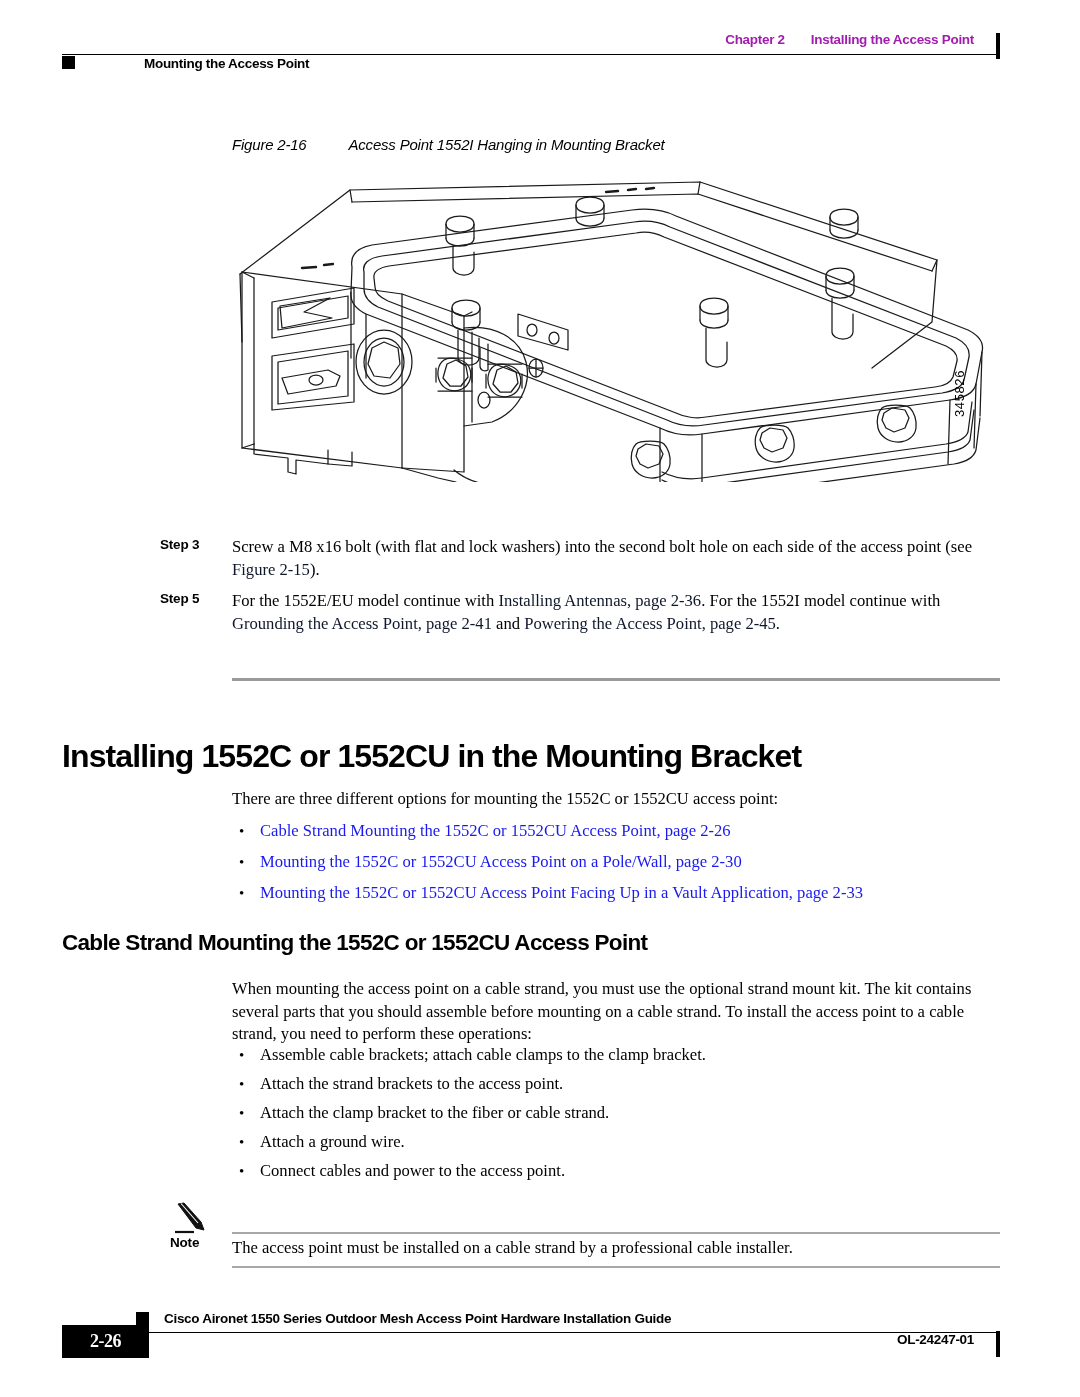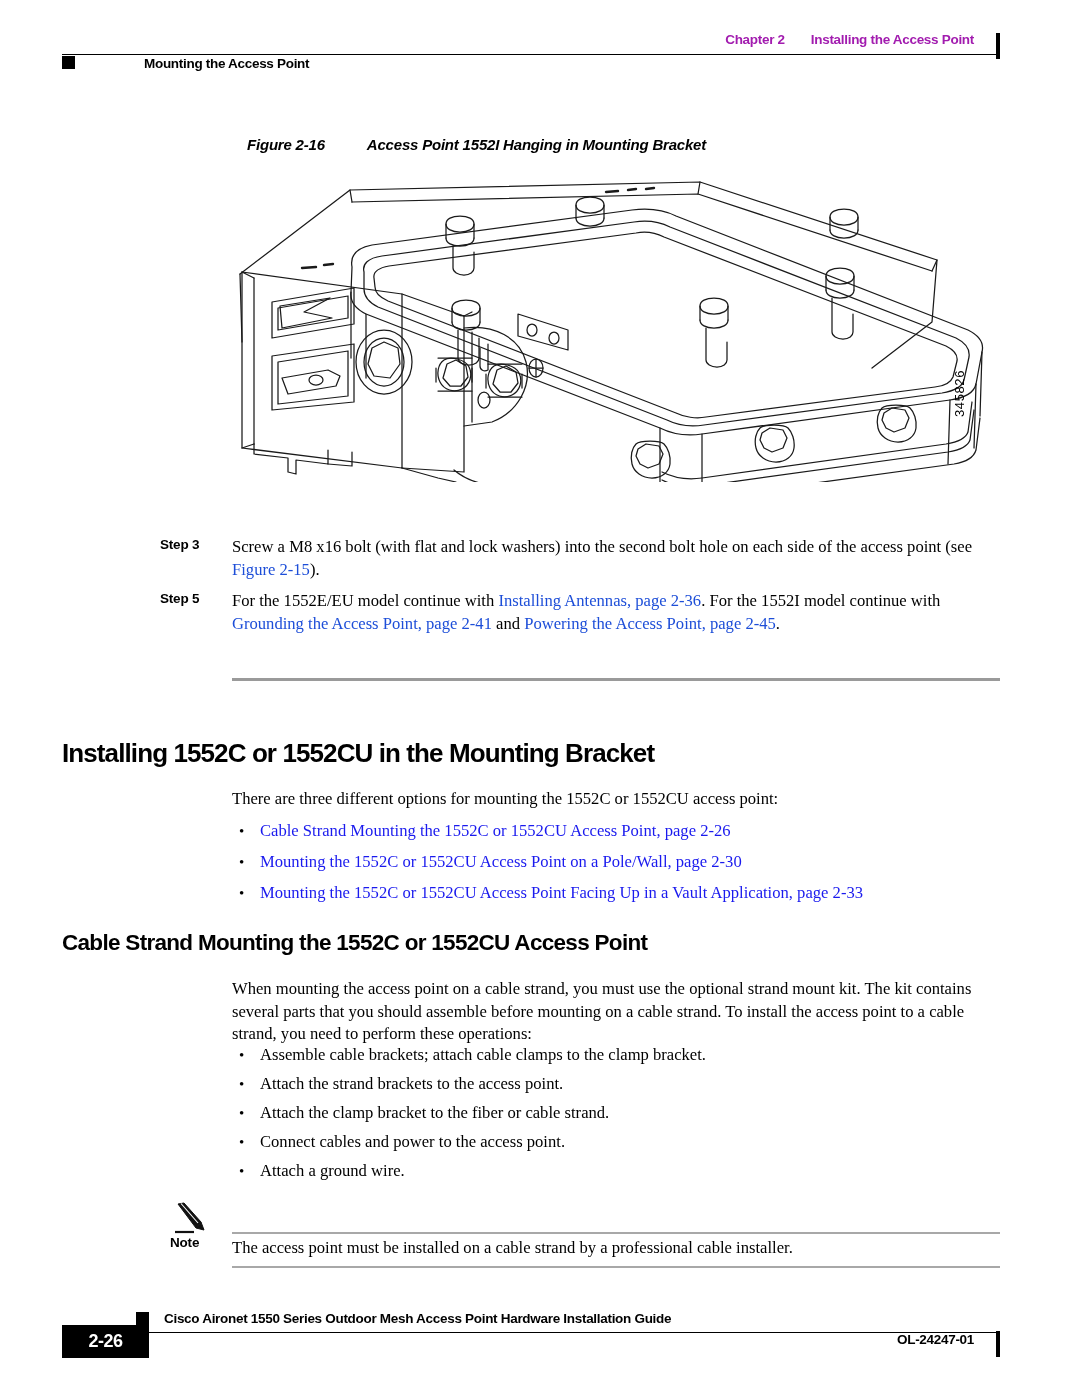--- a/index.html
+++ b/index.html
@@ -76,24 +76,24 @@
     font-weight: bold;
     font-size: 13.5px;
     letter-spacing: -0.3px;
     white-space: nowrap;
     margin-left: 47px;
   }
 
   
   .figure-caption {
     position: absolute;
-    left: 247px;
+    left: 232px;
     top: 136px;
     font-family: "Liberation Sans", sans-serif;
-    font-weight: bold;
+    font-weight: normal;
     font-style: italic;
     font-size: 15px;
     letter-spacing: -0.2px;
     white-space: nowrap;
   }
   .figure-caption .fc-label { margin-right: 42px; }
 
   .figure-box {
     position: absolute;
     left: 232px;
@@ -141,39 +141,39 @@
     letter-spacing: -0.2px;
     white-space: nowrap;
   }
   .step-body {
     margin-left: 72px;
     font-family: "Liberation Serif", serif;
     font-size: 16.6px;
     line-height: 22.5px;
     text-align: left;
   }
-  .xref { color: #1d4ed8; }
+  .xref { color: #0f172a; }
 
   .steps-rule {
     position: absolute;
     left: 232px;
     top: 678px;
     width: 768px;
     height: 3px;
     background: #9a9a9a;
   }
 
   
   .h1 {
     position: absolute;
     left: 62px;
     top: 738px;
     font-family: "Liberation Sans", sans-serif;
     font-weight: bold;
-    font-size: 26px;
+    font-size: 32px;
     letter-spacing: -0.9px;
     white-space: nowrap;
     color: #000;
   }
   .h2 {
     position: absolute;
     left: 62px;
     top: 930px;
     font-family: "Liberation Sans", sans-serif;
     font-weight: bold;
@@ -315,21 +315,21 @@
   }
   .footer-pagenum {
     position: absolute;
     left: 0px;
     top: 13px;
     width: 87px;
     height: 33px;
     line-height: 33px;
     text-align: center;
     color: #ffffff;
-    font-family: Liberation Sans, sans-serif;
+    font-family: Liberation Serif, serif;
     font-weight: bold;
     font-size: 18px;
     letter-spacing: -0.5px;
   }
   .footer-docid {
     position: absolute;
     right: 26px;
     top: 20px;
     font-family: "Liberation Sans", sans-serif;
     font-weight: bold;
@@ -574,22 +574,22 @@
   </div>
 
   <div class="h2">Cable Strand Mounting the 1552C or 1552CU Access Point</div>
 
   <div class="para para-cable">When mounting the access point on a cable strand, you must use the optional strand mount kit. The kit contains several parts that you should assemble before mounting on a cable strand. To install the access point to a cable strand, you need to perform these operations:</div>
 
   <div class="bullets bullets-ops">
     <div class="bullet-item">Assemble cable brackets; attach cable clamps to the clamp bracket.</div>
     <div class="bullet-item">Attach the strand brackets to the access point.</div>
     <div class="bullet-item">Attach the clamp bracket to the fiber or cable strand.</div>
+    <div class="bullet-item">Attach a ground wire.</div>
     <div class="bullet-item">Connect cables and power to the access point.</div>
-    <div class="bullet-item">Attach a ground wire.</div>
   </div>
 
   <div class="note">
     <svg class="note-icon" viewBox="0 0 34 32">
       <g>
         <path d="M4 2 L10 1 L27 20 L22 26 Z" fill="#111111" stroke="#111111" stroke-width="1"></path>
         <path d="M22 26 L27 20 L30 28 Z" fill="#111111" stroke="#111111" stroke-width="1"></path>
         <path d="M7 1.5 L24 21" fill="none" stroke="#ffffff" stroke-width="1.1"></path>
         <path d="M1 30 L20 30" stroke="#111111" stroke-width="2.2" fill="none"></path>
       </g>

